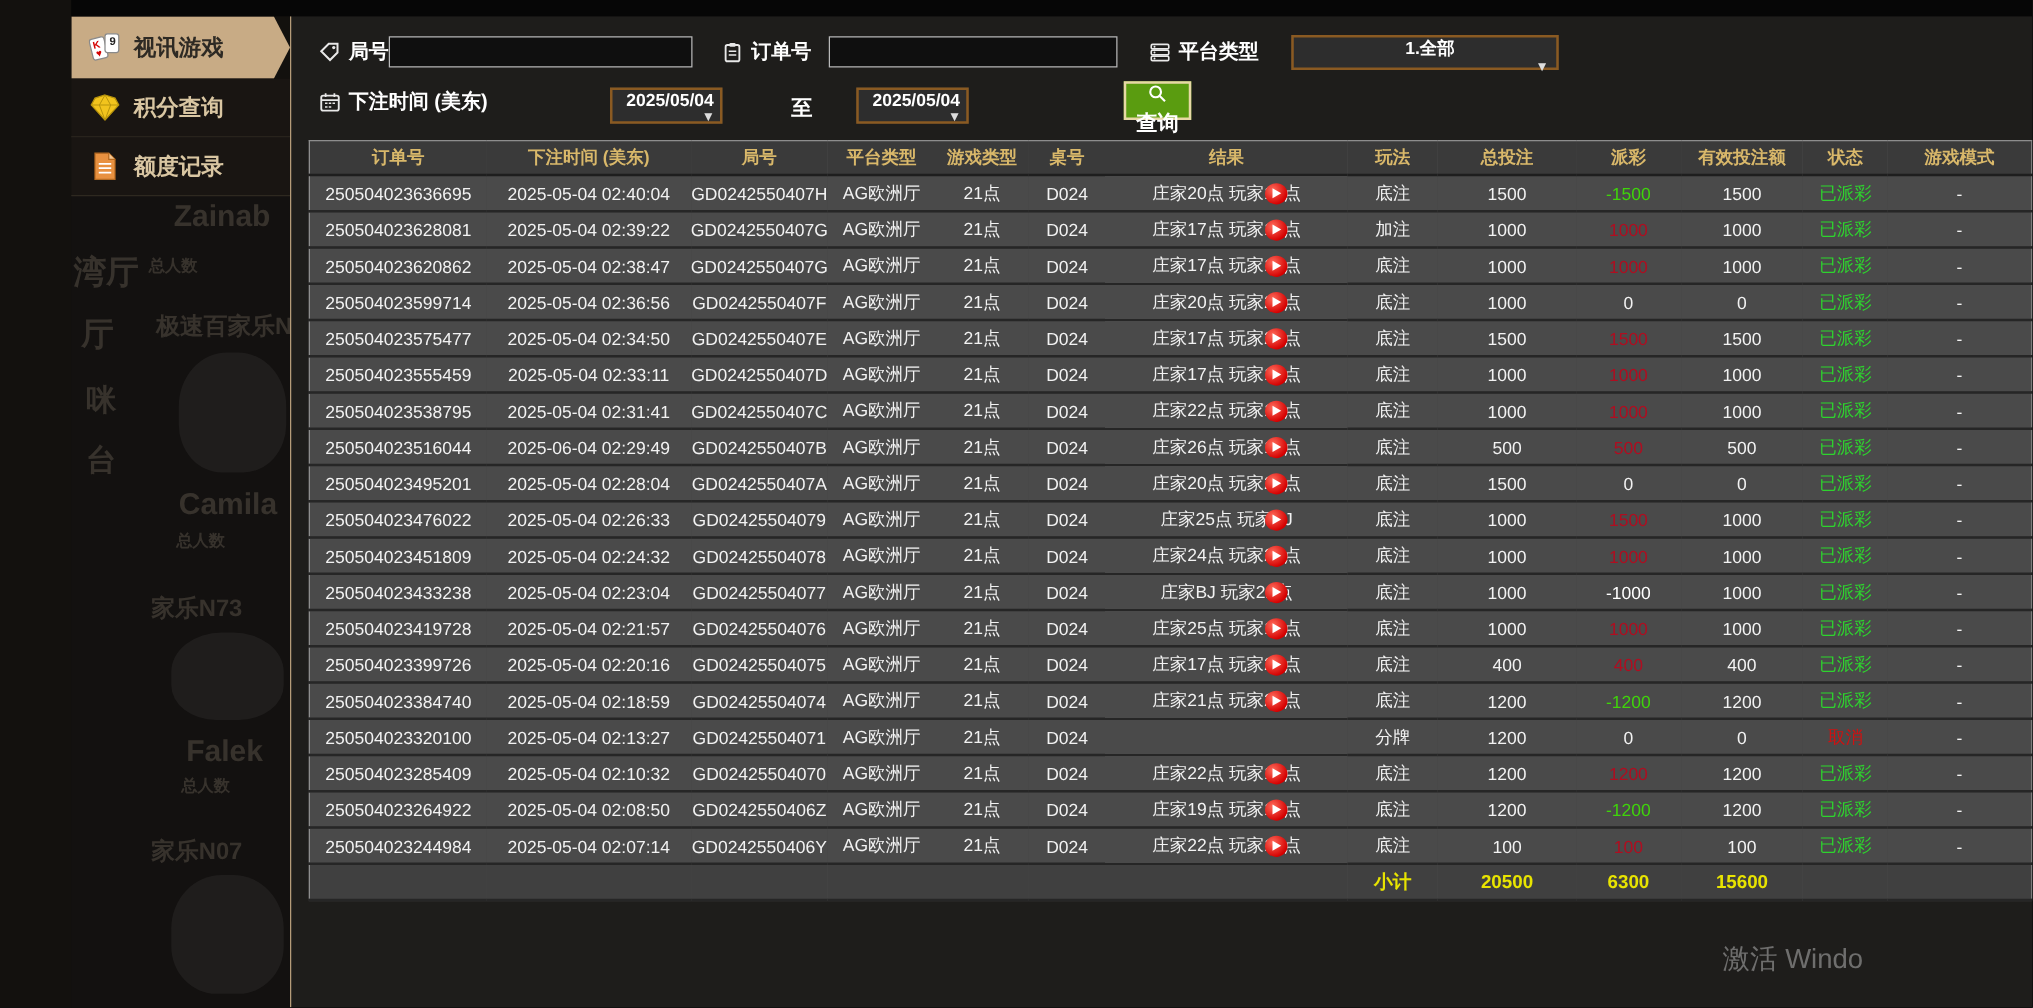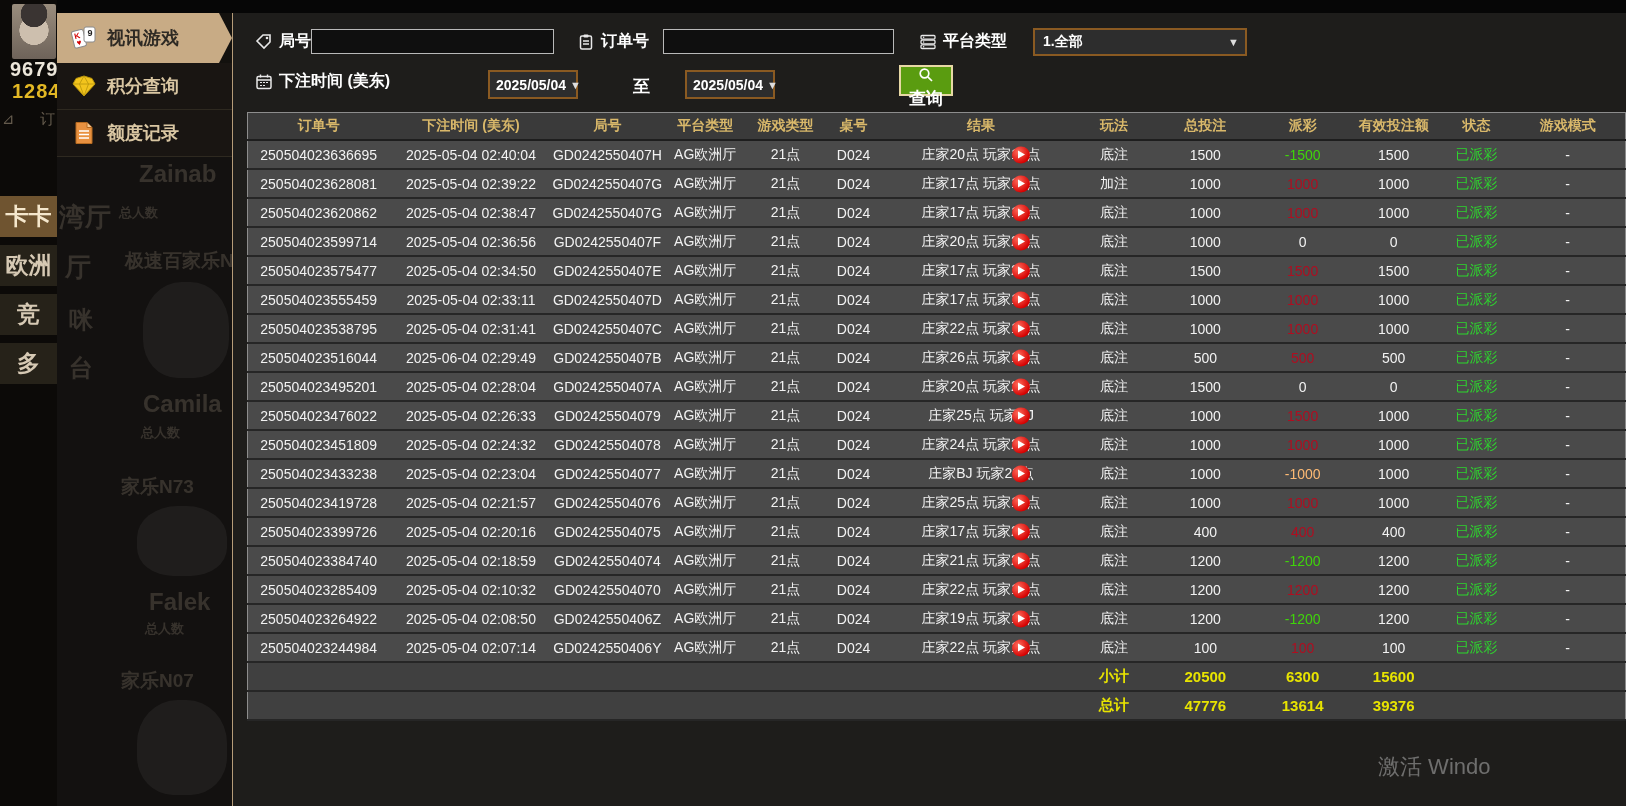--- a/index.html
+++ b/index.html
@@ -38,21 +38,21 @@
   .side-icon{width:26px;height:26px;flex:0 0 26px;display:flex;align-items:center;justify-content:center;}
 
   
   .main{position:absolute;left:232px;top:13px;width:1394px;height:793px;background:#1e1d1b;
         border-left:1px solid #b59c79;box-sizing:border-box;z-index:3;}
   .flabel{position:absolute;display:flex;align-items:center;gap:6px;font-size:16px;font-weight:bold;color:#fff;white-space:nowrap;}
   .ficon{display:flex;align-items:center;}
   .finput{position:absolute;height:25px;background:#0f0f0f;border:1px solid #b9b9b9;color:#eee;
           font-size:14px;padding:0 5px;box-sizing:border-box;outline:none;}
   .fselect{position:absolute;height:28px;background:#2d2d2d;border:2px solid #8a5a22;color:#fff;
-           font-size:14px;font-weight:bold;display:flex;align-items:center;box-sizing:border-box;cursor:pointer;}
+           font-size:14px;font-weight:bold;display:flex;align-items:center;box-sizing:border-box;cursor:pointer;flex-direction:column;}
   .fselect .arrow{margin-left:auto;font-size:11px;padding:0 6px;color:#ddd;}
   .fselect .val{padding-left:8px;white-space:nowrap;}
   .sep{position:absolute;font-size:17px;font-weight:bold;color:#fff;}
   .search-btn{position:absolute;height:31px;background:#5a9c10;border:2px solid #e7d8a5;color:#fff;
               font-size:17px;font-weight:bold;display:flex;align-items:center;gap:4px;padding:0 8px;
               box-sizing:border-box;cursor:pointer;}
 
   
   .tbl-wrap{position:absolute;left:14px;top:99px;}
   table.records{border-collapse:collapse;table-layout:fixed;border:1px solid #8d8d8d;background:#464646;}
@@ -68,35 +68,20 @@
   .play-icon::after{content:"";position:absolute;left:6px;top:4px;border-left:7px solid #fff;
              border-top:4.5px solid transparent;border-bottom:4.5px solid transparent;}
 
   .watermark{position:absolute;left:1378px;top:752px;font-size:22px;color:#9a9a9a;opacity:.65;white-space:nowrap;z-index:6;}
 </style>
 </head>
 <body>
 
 <div class="screen">
 
-  <div class="lobby-strip">
-    <div class="avatar"></div>
-    <div class="bal1">9679</div>
-    <div class="bal2">1284</div>
-    <div class="strip-glyphs">
-      <span>⊿</span>
-      <span>订</span>
-    </div>
-    <div class="lobby-tabs">
-        <div class="lobby-tab active">卡卡</div>
-        <div class="lobby-tab">欧洲</div>
-        <div class="lobby-tab">竞</div>
-        <div class="lobby-tab">多</div>
-      </div>
-  </div>
 
   <div class="dim-zone">
       <div class="dim-photo" style="left: 86px; top: 130px; width: 86px; height: 96px;"></div>
       <div class="dim-photo" style="left: 80px; top: 354px; width: 90px; height: 70px;"></div>
       <div class="dim-photo" style="left: 80px; top: 548px; width: 90px; height: 95px;"></div>
       <div class="dim-item" style="left: 2px; top: 48px; font-size: 26px;">湾厅</div>
       <div class="dim-item" style="left: 8px; top: 98px; font-size: 26px;">厅</div>
       <div class="dim-item" style="left: 12px; top: 152px; font-size: 24px;">咪</div>
       <div class="dim-item" style="left: 12px; top: 200px; font-size: 24px;">台</div>
       <div class="dim-item" style="left: 82px; top: 8px; font-size: 24px;">Zainab</div>
@@ -423,21 +408,21 @@
             <tr>
               <td class="c-order">250504023433238</td>
               <td>2025-05-04 02:23:04</td>
               <td>GD02425504077</td>
               <td>AG欧洲厅</td>
               <td>21点</td>
               <td>D024</td>
               <td class="c-result"><span>庄家BJ 玩家22点</span><span class="play-icon"></span></td>
               <td>底注</td>
               <td>1000</td>
-              <td style="color: #fdba74;">-1000</td>
+              <td style="color: #ffffff;">-1000</td>
               <td>1000</td>
               <td style="color: rgb(46, 211, 46);">已派彩</td>
               <td>-</td>
             </tr>
             <tr>
               <td class="c-order">250504023419728</td>
               <td>2025-05-04 02:21:57</td>
               <td>GD02425504076</td>
               <td>AG欧洲厅</td>
               <td>21点</td>
@@ -471,20 +456,35 @@
               <td>GD02425504074</td>
               <td>AG欧洲厅</td>
               <td>21点</td>
               <td>D024</td>
               <td class="c-result"><span>庄家21点 玩家20点</span><span class="play-icon"></span></td>
               <td>底注</td>
               <td>1200</td>
               <td style="color: rgb(63, 212, 10);">-1200</td>
               <td>1200</td>
               <td style="color: rgb(46, 211, 46);">已派彩</td>
+              <td>-</td>
+            </tr>
+            <tr>
+              <td class="c-order">250504023320100</td>
+              <td>2025-05-04 02:13:27</td>
+              <td>GD02425504071</td>
+              <td>AG欧洲厅</td>
+              <td>21点</td>
+              <td>D024</td>
+              <td class="c-result"><span></span></td>
+              <td>分牌</td>
+              <td>1200</td>
+              <td style="color: rgb(242, 242, 242);">0</td>
+              <td>0</td>
+              <td style="color: rgb(208, 17, 17);">取消</td>
               <td>-</td>
             </tr>
             <tr>
               <td class="c-order">250504023285409</td>
               <td>2025-05-04 02:10:32</td>
               <td>GD02425504070</td>
               <td>AG欧洲厅</td>
               <td>21点</td>
               <td>D024</td>
               <td class="c-result"><span>庄家22点 玩家13点</span><span class="play-icon"></span></td>
@@ -533,34 +533,19 @@
               <td></td>
               <td></td>
               <td></td>
               <td>小计</td>
               <td>20500</td>
               <td>6300</td>
               <td>15600</td>
               <td></td>
               <td></td>
             </tr>
-            <tr class="summary">
-              <td></td>
-              <td></td>
-              <td></td>
-              <td></td>
-              <td></td>
-              <td></td>
-              <td></td>
-              <td>总计</td>
-              <td>47776</td>
-              <td>13614</td>
-              <td>39376</td>
-              <td></td>
-              <td></td>
-            </tr>
           </tbody>
         </table>
     </div>
   </div>
 
   <div class="watermark">激活 Windo</div>
 </div>
 
 </body></html>

